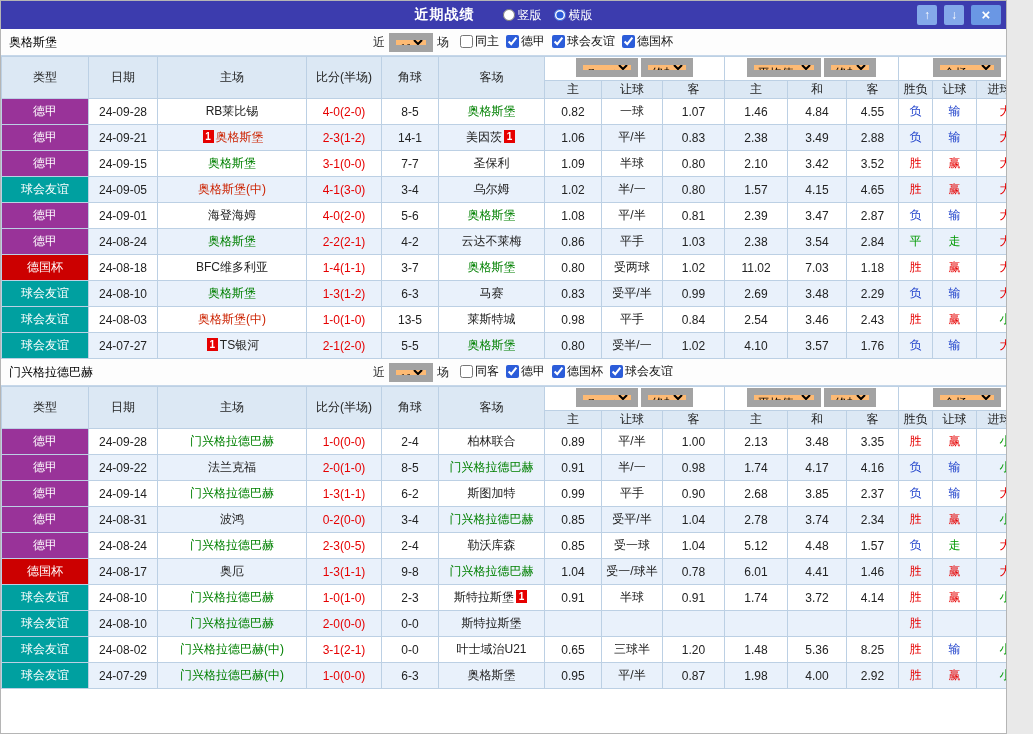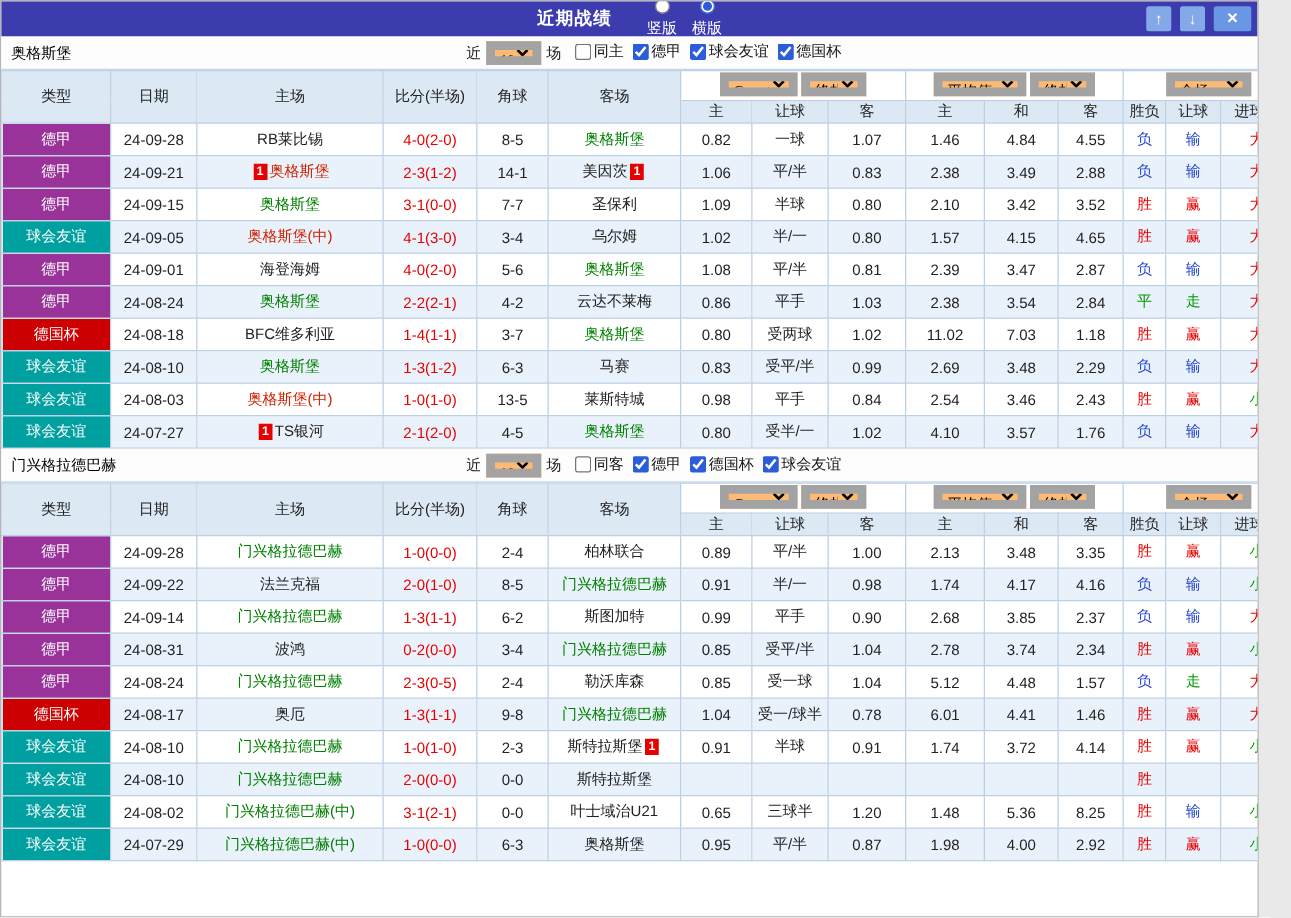--- a/index.html
+++ b/index.html
@@ -1,21 +1,21 @@
 <!DOCTYPE html>
 <html><head>
 <meta charset="utf-8">
 <style>
   html,body{margin:0;padding:0;}
   body{background:#e9e9e9;font-family:"Liberation Sans","DejaVu Sans",sans-serif;font-size:12px;color:#222;}
   .page{width:1007px;height:734px;background:#fff;border:1px solid #b5b5b5;box-sizing:border-box;overflow:hidden;margin:0;}
   
   .topbar{height:28px;background:#3c3cae;display:flex;align-items:center;justify-content:center;position:relative;color:#fff;}
   .topbar-title{font-size:14px;font-weight:bold;letter-spacing:1px;margin-right:16px;}
-  .radio{display:inline-flex;align-items:center;gap:3px;margin-left:12px;cursor:pointer;font-size:12px;flex-direction:column;}
+  .radio{display:inline-flex;align-items:center;gap:3px;margin-left:12px;cursor:pointer;font-size:12px;}
   .radio input{width:12px;height:12px;margin:0;accent-color:#2b5cd9;}
   .topbar-buttons{position:absolute;right:5px;top:4px;display:flex;gap:7px;}
   .tb-btn{width:20px;height:20px;border:none;border-radius:2px;background:#84a9e9;color:#fff;font-size:12px;line-height:20px;text-align:center;padding:0;cursor:pointer;font-weight:bold;font-family:inherit;}
   .tb-btn.close{width:30px;background:#6a97e4;font-size:15px;}
   
   .section-header{height:27px;display:flex;align-items:center;padding:0 8px;background:#fdfdfd;border-bottom:1px solid #c6d7e9;box-sizing:border-box;}
   .team-title{color:#000;}
   .filters{margin-left:auto;margin-right:325px;display:flex;align-items:center;gap:4px;white-space:nowrap;}
   .cb{display:inline-flex;align-items:center;gap:2px;margin-left:7px;cursor:pointer;color:#111;}
   .cb input{width:13px;height:13px;margin:0;accent-color:#2b5cd9;}
@@ -287,21 +287,21 @@
             <td>2.43</td>
             <td class="outcome" style="color: rgb(230, 0, 0);">胜</td>
             <td class="outcome" style="color: rgb(230, 0, 0);">赢</td>
             <td class="outcome" style="color: rgb(0, 153, 0);">小</td>
           </tr>
           <tr>
             <td class="type" style="background: rgb(0, 160, 160);">球会友谊</td>
             <td>24-07-27</td>
             <td class="team"><span class="badge">1</span><span>TS银河</span></td>
             <td class="score">2-1(2-0)</td>
-            <td>4-5</td>
+            <td>5-5</td>
             <td class="team"><span style="color: rgb(0, 128, 0);">奥格斯堡</span></td>
             <td>0.80</td>
             <td>受半/一</td>
             <td>1.02</td>
             <td>4.10</td>
             <td>3.57</td>
             <td>1.76</td>
             <td class="outcome" style="color: rgb(34, 68, 204);">负</td>
             <td class="outcome" style="color: rgb(34, 68, 204);">输</td>
             <td class="outcome" style="color: rgb(230, 0, 0);">大</td>

